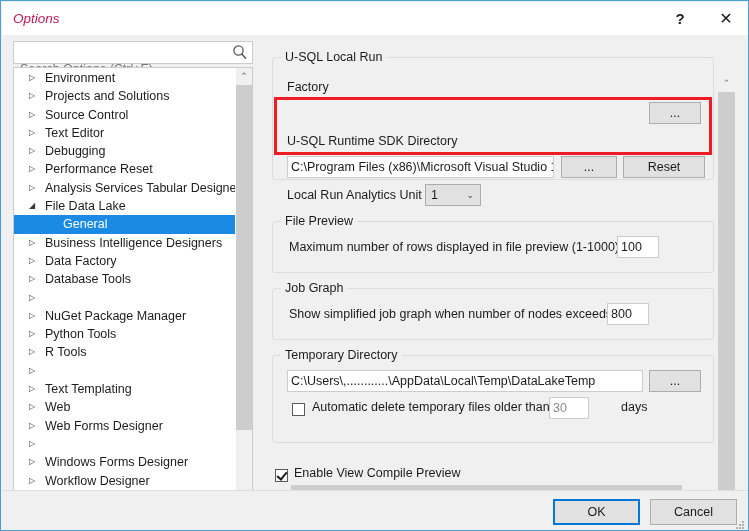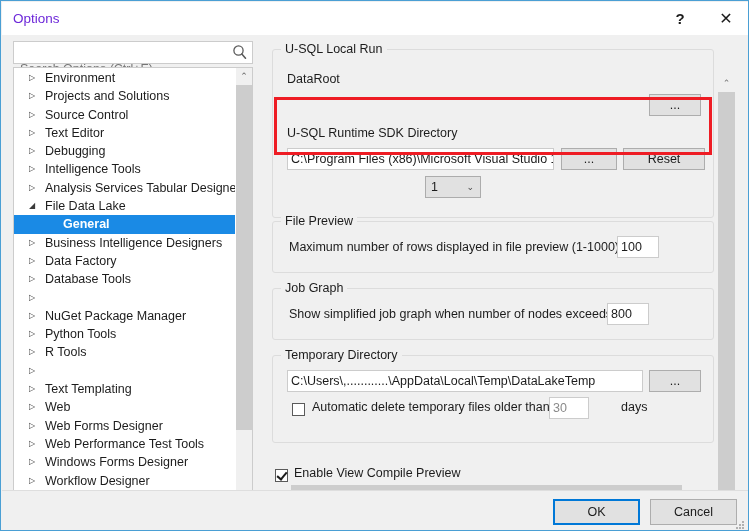--- a/index.html
+++ b/index.html
@@ -26,21 +26,22 @@
     position: absolute;
     left: 1px; top: 1px;
     width: 747px; height: 33px;
     background: #ffffff;
     box-sizing: border-box;
   }
   #title-text {
     position: absolute;
     left: 11px; top: 9px;
     font-size: 13.5px;
-    color: #6d28d9;
+    color: #be185d;
+    font-style: italic;
   }
   .tb-btn {
     position: absolute;
     top: 0;
     width: 46px; height: 33px;
     background: transparent;
     border: none;
     padding: 0;
     cursor: default;
     color: #1c1c1c;
@@ -129,21 +130,20 @@
   }
   .tree-item .tlabel {
     position: absolute;
     left: 31px; top: 0;
     line-height: 18.3px;
   }
   .tree-item.child .tlabel { left: 49px; }
   .tree-item.selected {
     background: #1a8ae5;
     width: 222px;
-    font-weight: bold;
   }
   .tree-item.selected .tlabel { color: #ffffff; }
 
   
   #tree-sb {
     position: absolute;
     right: 0; top: 0;
     width: 17px; height: 438px;
     background: #f0f0f0;
     border-left: 1px solid #ffffff;
@@ -410,21 +410,21 @@
           <div class="tree-item">
             <span class="arrow">▷</span>
             <span class="tlabel">Text Editor</span>
           </div>
           <div class="tree-item">
             <span class="arrow">▷</span>
             <span class="tlabel">Debugging</span>
           </div>
           <div class="tree-item">
             <span class="arrow">▷</span>
-            <span class="tlabel">Intelligence Tools</span>
+            <span class="tlabel">Performance Reset</span>
           </div>
           <div class="tree-item">
             <span class="arrow">▷</span>
             <span class="tlabel">Analysis Services Tabular Designers</span>
           </div>
           <div class="tree-item">
             <span class="arrow">◢</span>
             <span class="tlabel">File Data Lake</span>
           </div>
           <div class="tree-item child selected" style="background: rgb(26, 138, 229);">
@@ -467,53 +467,53 @@
           <div class="tree-item">
             <span class="arrow">▷</span>
             <span class="tlabel">Web</span>
           </div>
           <div class="tree-item">
             <span class="arrow">▷</span>
             <span class="tlabel">Web Forms Designer</span>
           </div>
           <div class="tree-item">
             <span class="arrow">▷</span>
-            <span class="tlabel">Web Performance Test Tools</span>
           </div>
           <div class="tree-item">
             <span class="arrow">▷</span>
             <span class="tlabel">Windows Forms Designer</span>
           </div>
           <div class="tree-item">
             <span class="arrow">▷</span>
             <span class="tlabel">Workflow Designer</span>
           </div>
         </div>
       <div id="tree-sb">
         <div id="tree-sb-up">⌃</div>
         <div id="tree-sb-thumb"></div>
         <div id="tree-sb-down">⌄</div>
       </div>
     </div>
 
     <div id="right-pane">
 
-      <div class="group" style="left:4px; top:8px; width:442px; height:169px;">
+      <div class="group" style="left:4px; top:16px; width:442px; height:123px;">
         <span class="legend">U-SQL Local Run</span>
 
-        <span class="fld-label" style="left:14px; top:22px;">DataRoot</span>
+        <span class="fld-label" style="left:14px; top:22px;">Factory</span>
 
         <button class="btn" style="left:376px; top:44px; width:52px; height:22px;">...</button>
 
         <span class="fld-label" style="left:14px; top:76px;">U-SQL Runtime SDK Directory</span>
 
         <div class="txtbox" style="left:14px; top:98px; width:267px;">C:\Program Files (x86)\Microsoft Visual Studio 14</div>
         <button class="btn" style="left:288px; top:98px; width:56px; height:22px;">...</button>
         <button class="btn" style="left:350px; top:98px; width:82px; height:22px;">Reset</button>
 
+        <span class="fld-label" style="left:14px; top:130px;">Local Run Analytics Unit</span>
         <div class="combo" style="left:152px; top:126px; width:56px;">
           <span class="cval">1</span>
           <span class="cchev">⌄</span>
         </div>
       </div>
 
       <div class="group" style="left:4px; top:180px; width:442px; height:52px;">
         <span class="legend">File Preview</span>
         <span class="fld-label" style="left:16px; top:18px;">Maximum number of rows displayed in file preview (1-1000)</span>
         <div class="txtbox" style="left:344px; top:14px; width:42px;">100</div>

